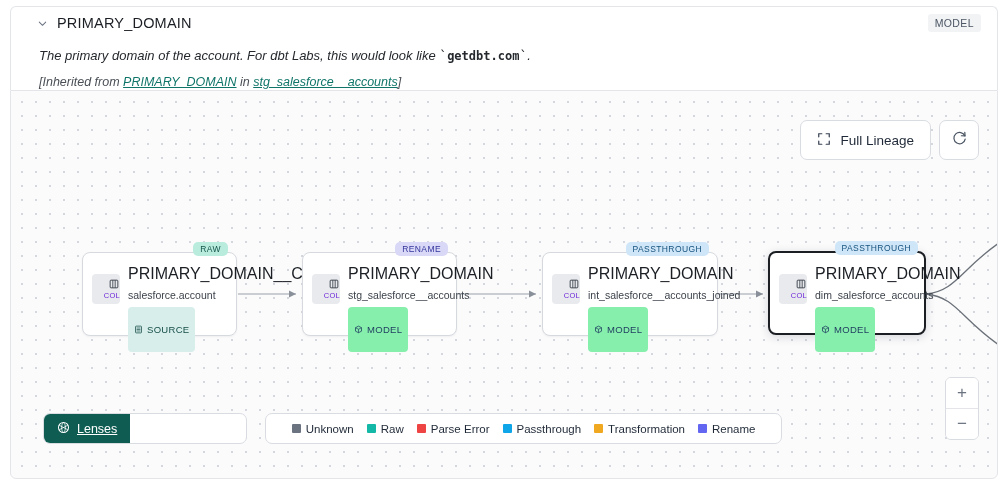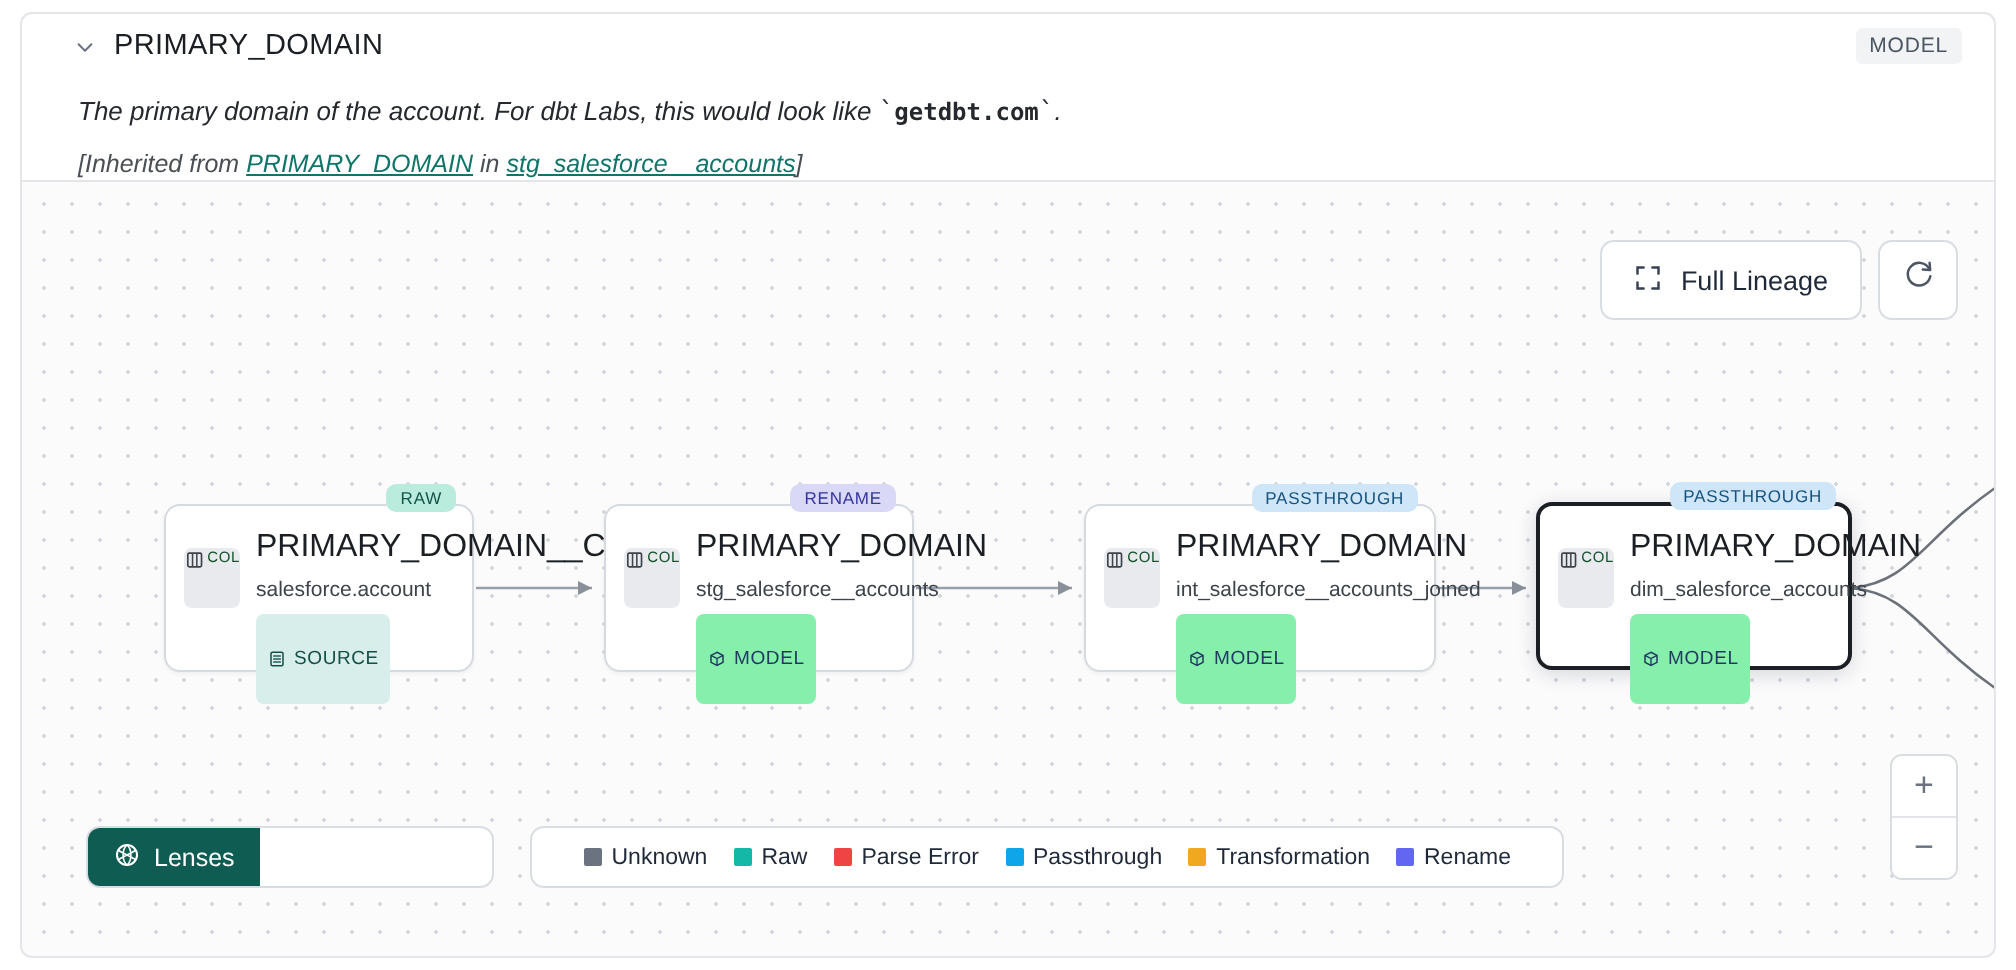--- a/index.html
+++ b/index.html
@@ -134,24 +134,24 @@
   .node.selected {
     border: 2px solid #1b1f24;
     box-shadow: 0 2px 10px rgba(16,24,40,.16);
   }
   .node .colbox {
     position: absolute;
     left: 9px; top: 21px;
     width: 28px; height: 30px;
     background: #e9eaee;
     border-radius: 4px;
-    display: flex; flex-direction: row;
-    align-items: flex-start; justify-content: center;
+    display: flex; flex-direction: column;
+    align-items: flex-end; justify-content: center;
     gap: 1px;
-    color: #14532d;
+    color: #6d28d9;
   }
   .colbox .cl { font-size: 7.5px; letter-spacing: .3px; }
   .node .nname {
     position: absolute; left: 45px; top: 12px;
     font-size: 16px; color: #1b1f24;
     white-space: nowrap;
     text-align: center;
   }
   .node .nsub {
     position: absolute; left: 45px; top: 36px;
@@ -220,20 +220,21 @@
     background: #ffffff;
     height: 31px;
   }
   .seg-lenses {
     display: flex; align-items: center; gap: 7px;
     padding: 0 13px;
     background: #0f5c52;
     color: #ffffff;
     font-size: 12.5px;
     cursor: pointer;
+    text-decoration: underline;
   }
   .seg-evolution {
     display: flex; align-items: center; gap: 8px;
     padding: 0 12px 0 11px;
     background: #ffffff;
     color: #1f2937;
     font-size: 12.5px;
     cursor: pointer;
     margin-top: 44px;
   }

